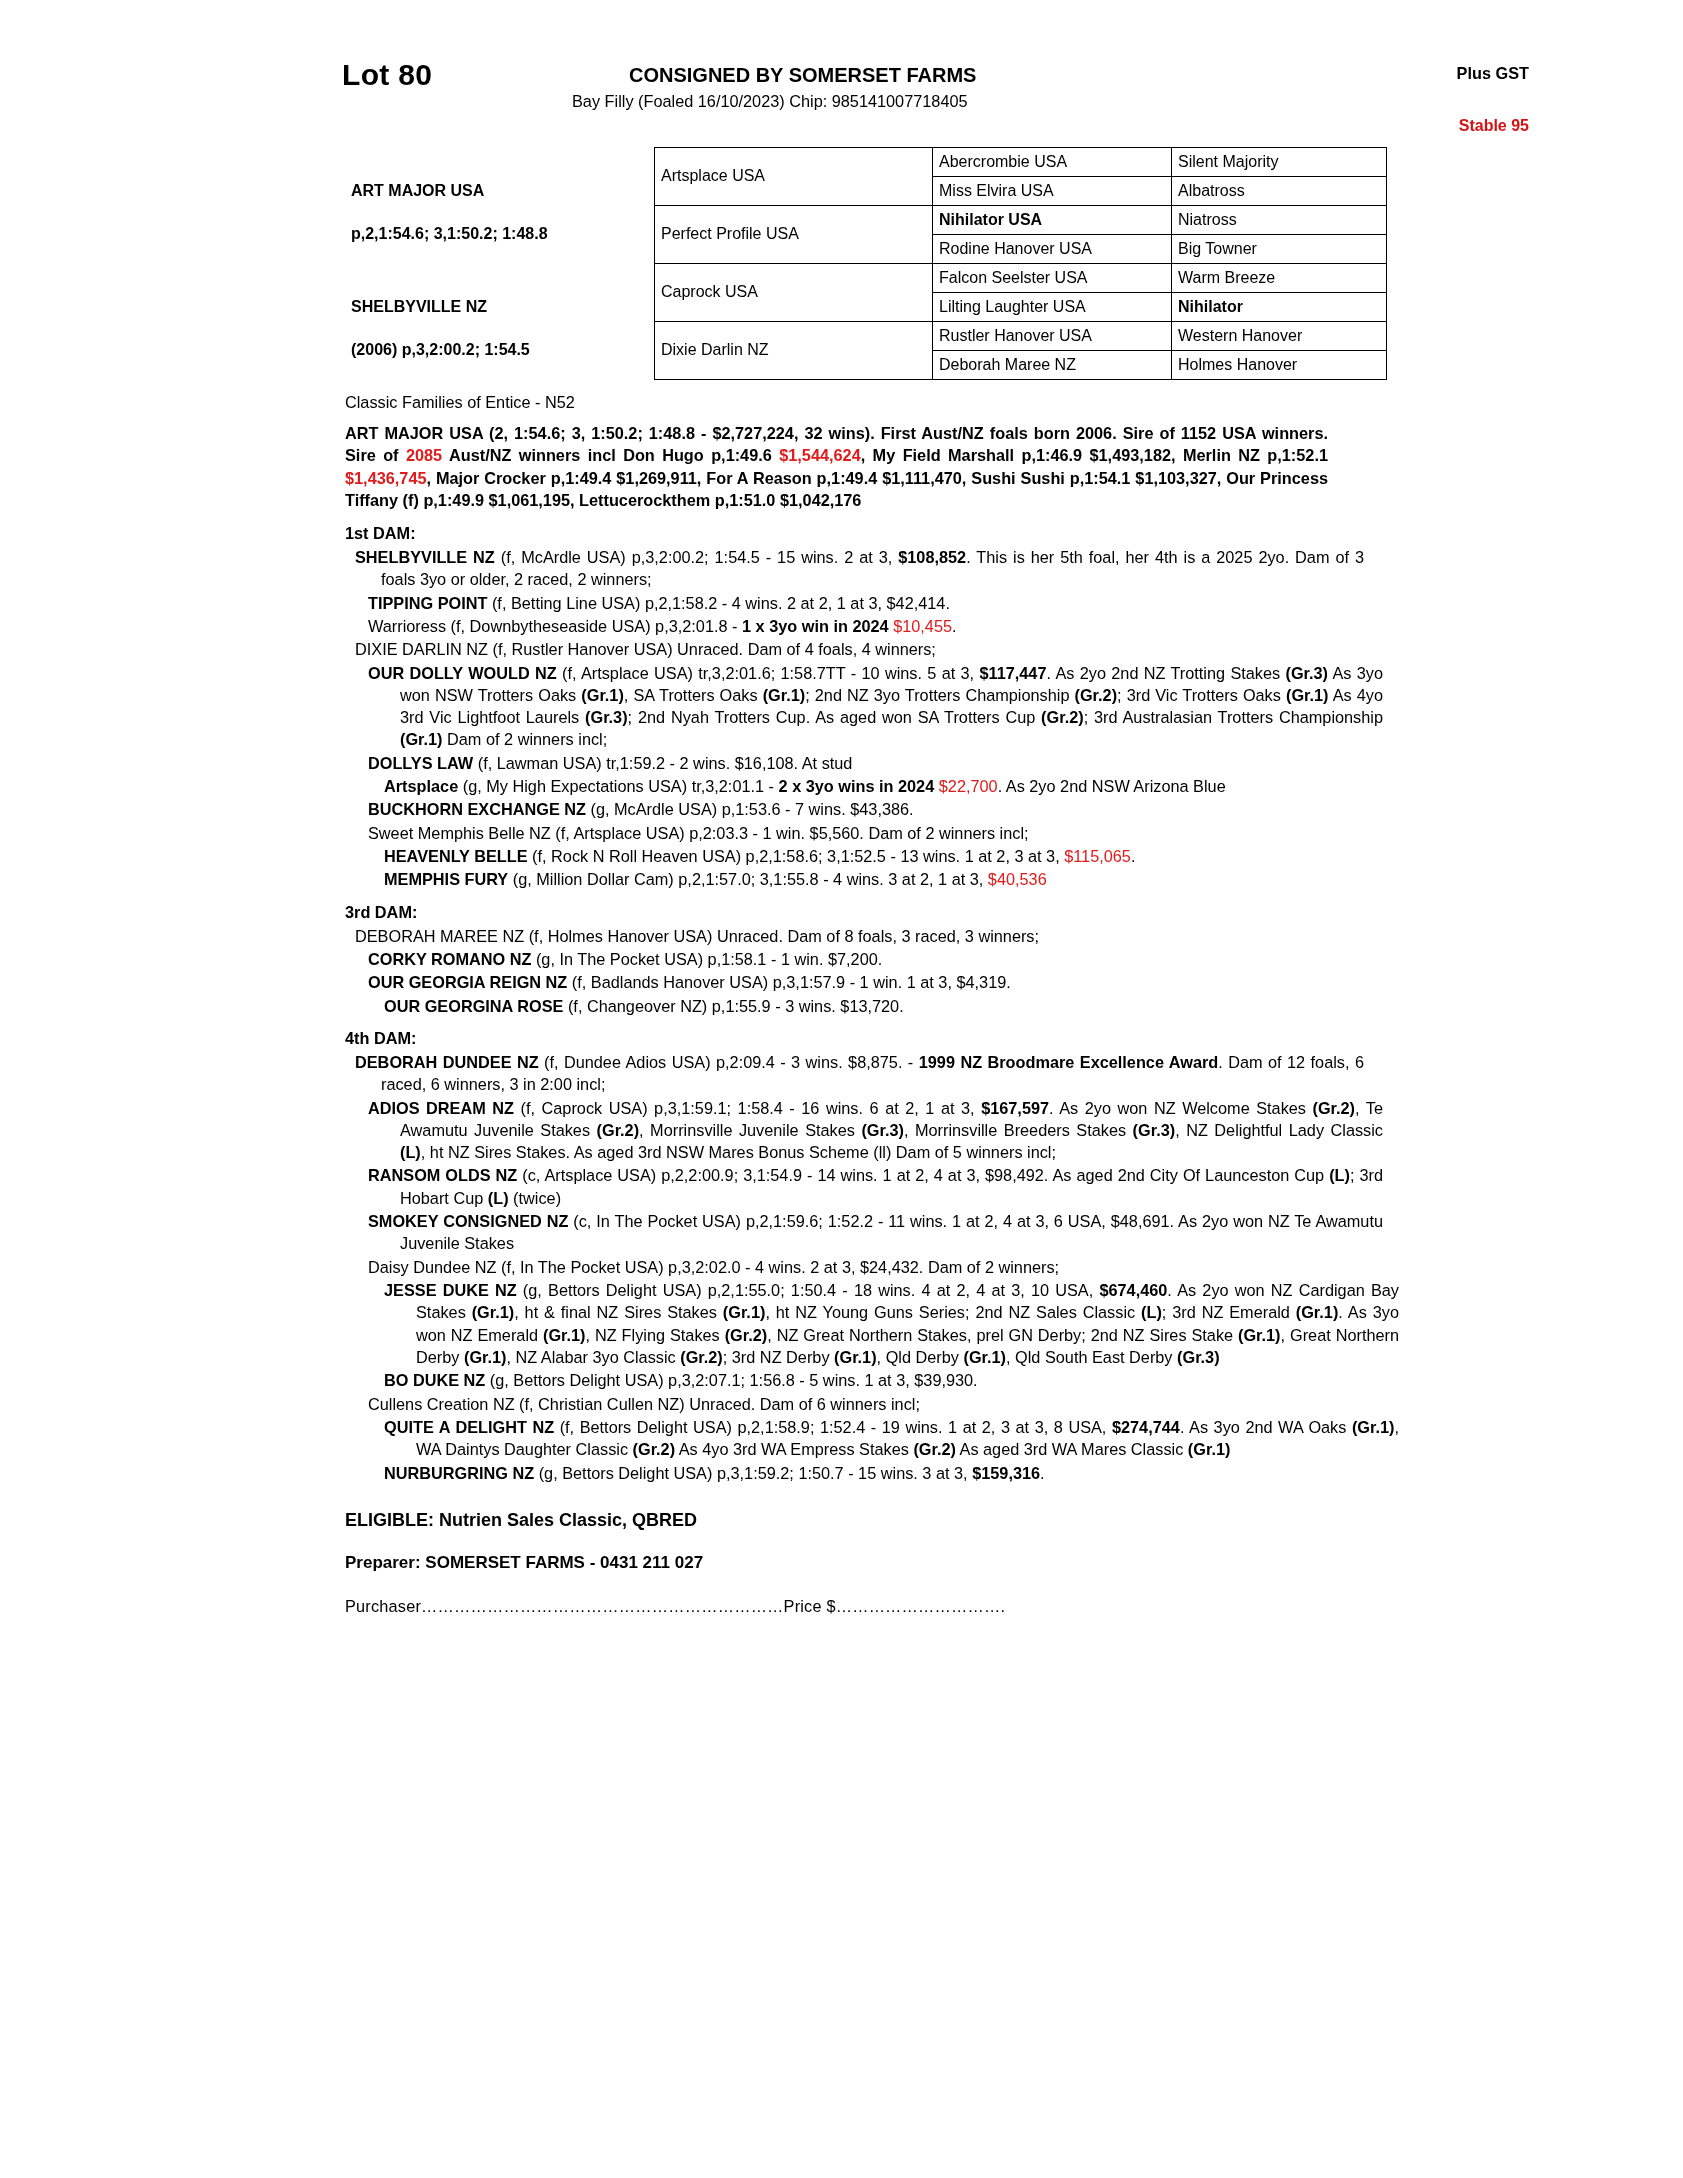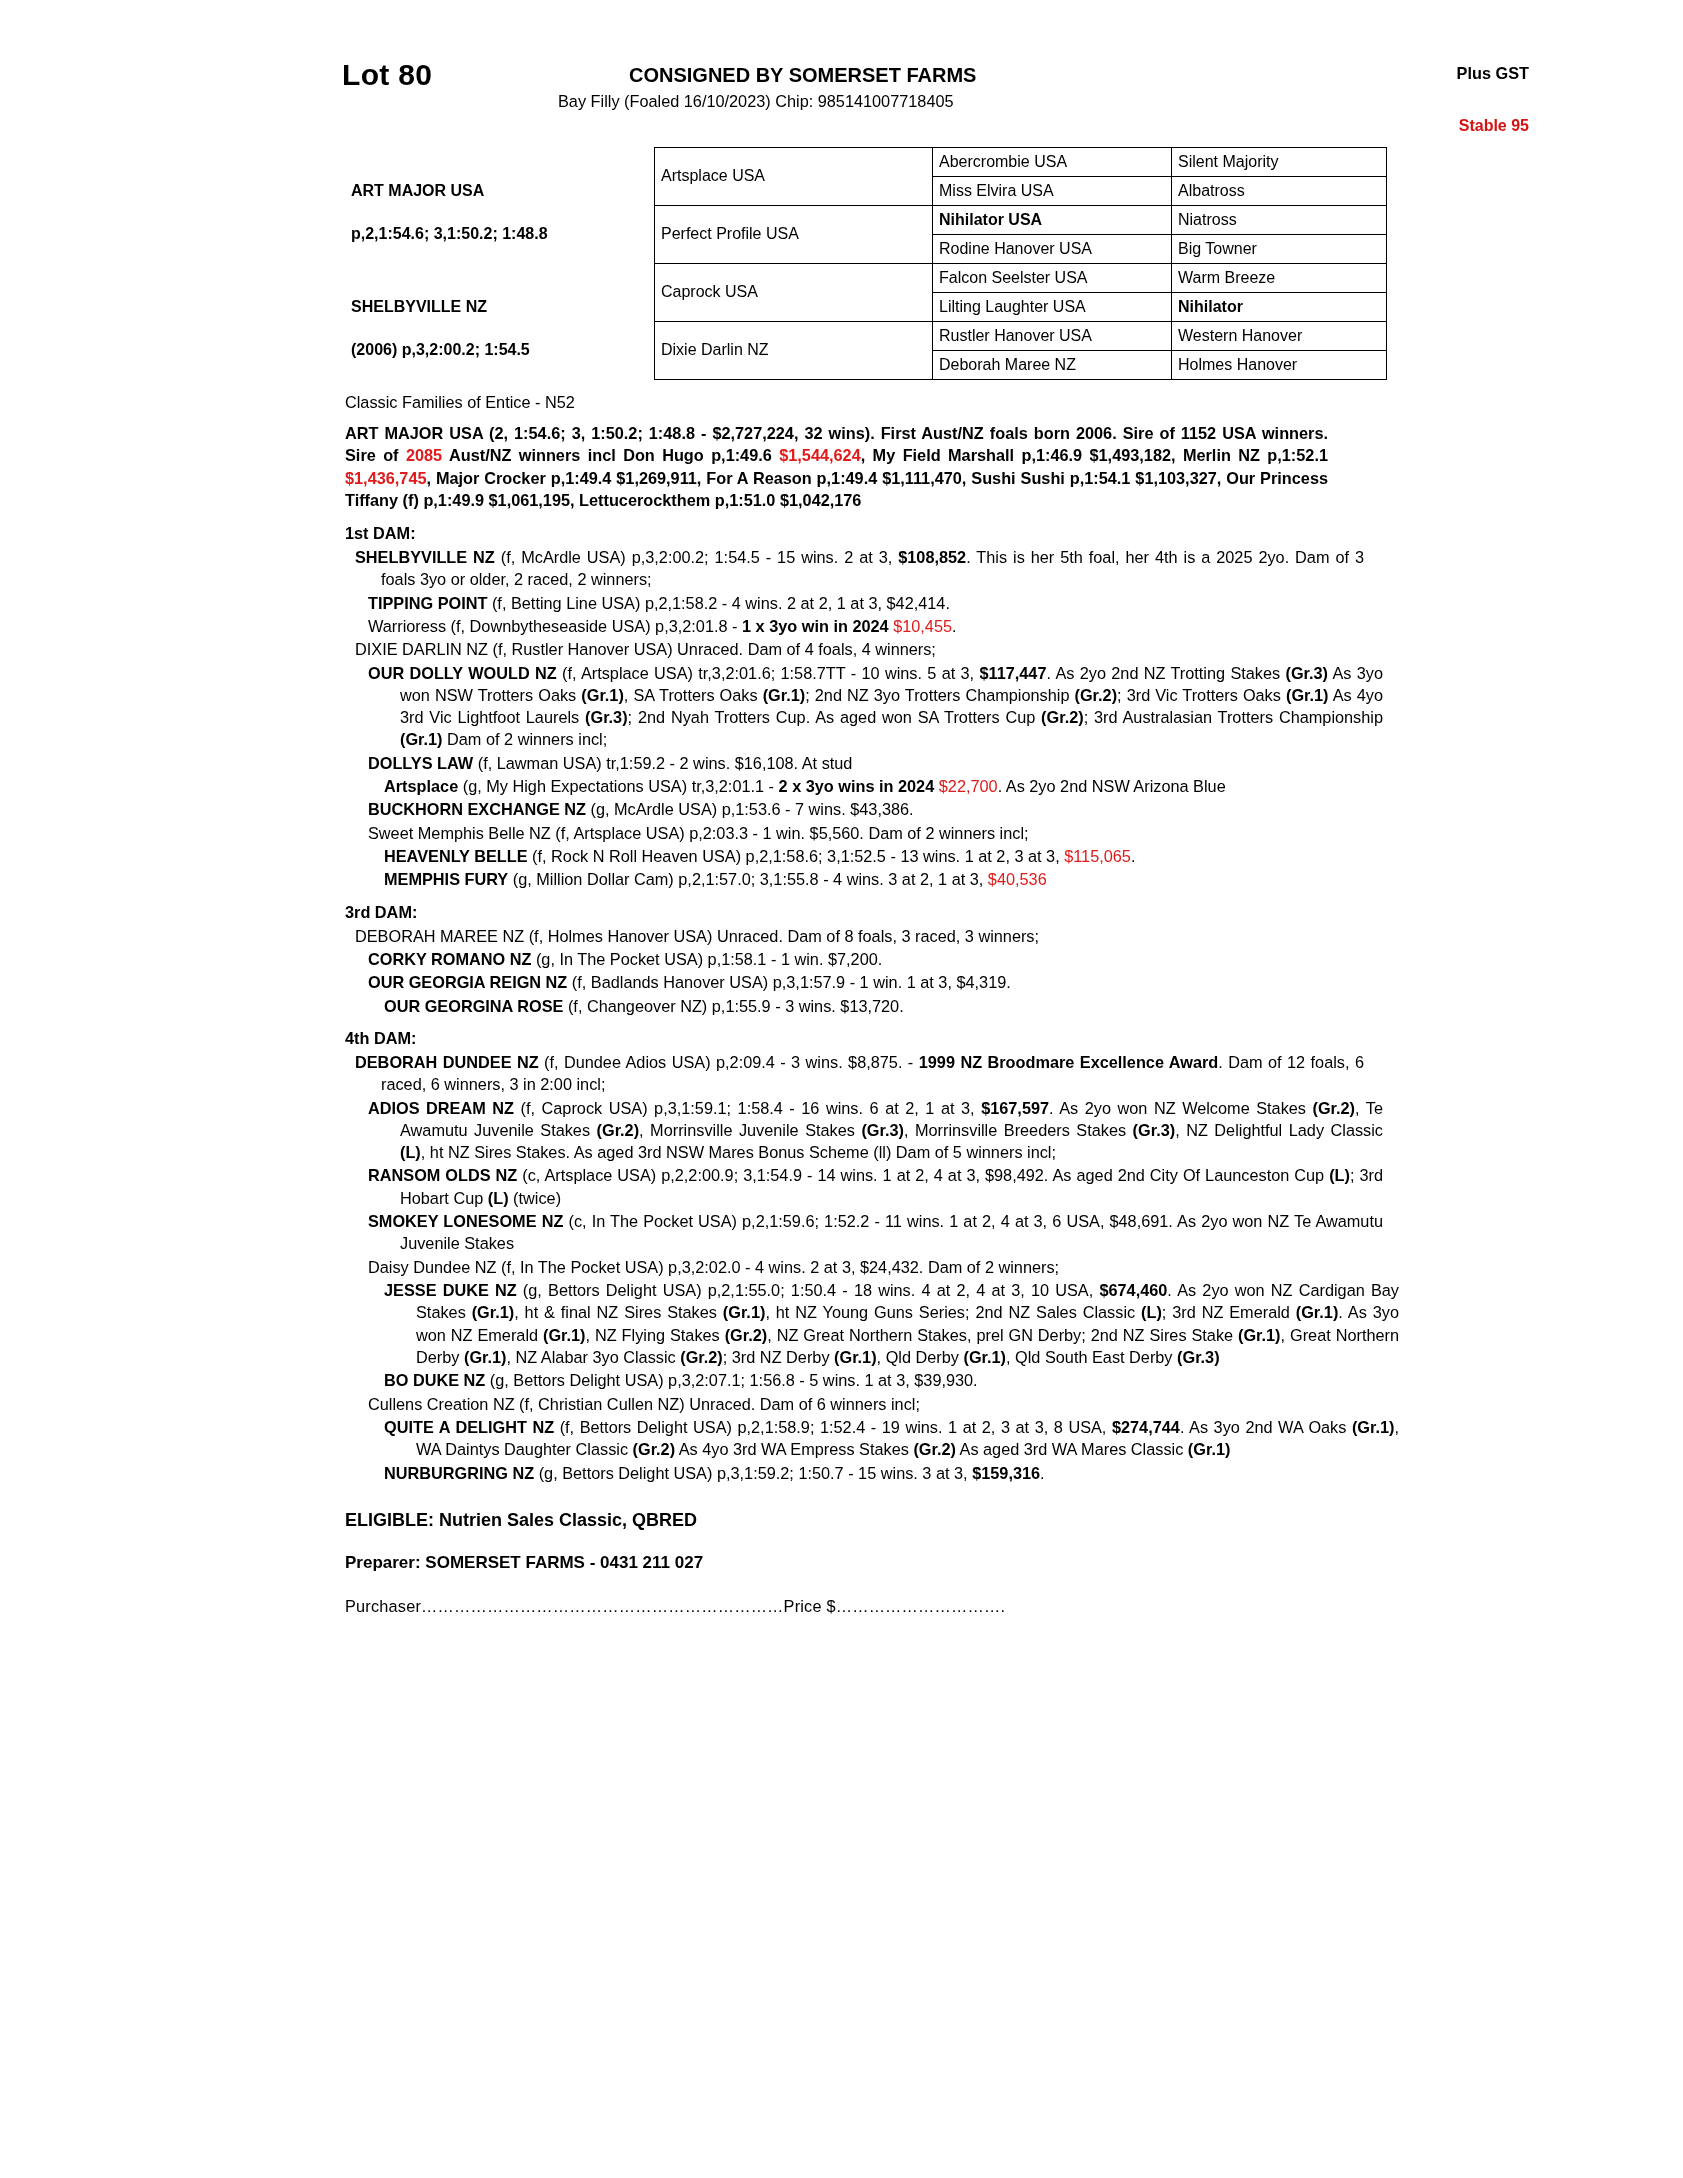--- a/index.html
+++ b/index.html
@@ -42,21 +42,21 @@
   }
   .plus-gst {
     position: absolute;
     right: 35px;
     top: 14px;
     font-size: 16.3px;
     font-weight: bold;
   }
   .subline {
     position: absolute;
-    left: 216px;
+    left: 230px;
     top: 42px;
     font-size: 16.3px;
   }
   .stable {
     position: absolute;
     right: 35px;
     top: 67px;
     font-size: 16px;
     font-weight: bold;
     color: #d41212;
@@ -209,21 +209,21 @@
       <div class="entry hang3"><span class="bold">MEMPHIS FURY</span><span> (g, Million Dollar Cam) p,2,1:57.0; 3,1:55.8 - 4 wins. 3 at 2, 1 at 3, </span><span class="red">$40,536</span></div>
       <div class="damhead">3rd DAM:</div>
       <div class="entry hang1"><span>DEBORAH MAREE NZ (f, Holmes Hanover USA) Unraced. Dam of 8 foals, 3 raced, 3 winners;</span></div>
       <div class="entry hang2"><span class="bold">CORKY ROMANO NZ</span><span> (g, In The Pocket USA) p,1:58.1 - 1 win. $7,200.</span></div>
       <div class="entry hang2"><span class="bold">OUR GEORGIA REIGN NZ</span><span> (f, Badlands Hanover USA) p,3,1:57.9 - 1 win. 1 at 3, $4,319.</span></div>
       <div class="entry hang3"><span class="bold">OUR GEORGINA ROSE</span><span> (f, Changeover NZ) p,1:55.9 - 3 wins. $13,720.</span></div>
       <div class="damhead">4th DAM:</div>
       <div class="entry hang1"><span class="bold">DEBORAH DUNDEE NZ</span><span> (f, Dundee Adios USA) p,2:09.4 - 3 wins. $8,875. - </span><span class="bold">1999 NZ Broodmare Excellence Award</span><span>. Dam of 12 foals, 6 raced, 6 winners, 3 in 2:00 incl;</span></div>
       <div class="entry hang2"><span class="bold">ADIOS DREAM NZ</span><span> (f, Caprock USA) p,3,1:59.1; 1:58.4 - 16 wins. 6 at 2, 1 at 3, </span><span class="bold">$167,597</span><span>. As 2yo won NZ Welcome Stakes </span><span class="bold">(Gr.2)</span><span>, Te Awamutu Juvenile Stakes </span><span class="bold">(Gr.2)</span><span>, Morrinsville Juvenile Stakes </span><span class="bold">(Gr.3)</span><span>, Morrinsville Breeders Stakes </span><span class="bold">(Gr.3)</span><span>, NZ Delightful Lady Classic </span><span class="bold">(L)</span><span>, ht NZ Sires Stakes. As aged 3rd NSW Mares Bonus Scheme (ll) Dam of 5 winners incl;</span></div>
       <div class="entry hang2"><span class="bold">RANSOM OLDS NZ</span><span> (c, Artsplace USA) p,2,2:00.9; 3,1:54.9 - 14 wins. 1 at 2, 4 at 3, $98,492. As aged 2nd City Of Launceston Cup </span><span class="bold">(L)</span><span>; 3rd Hobart Cup </span><span class="bold">(L)</span><span> (twice)</span></div>
-      <div class="entry hang2"><span class="bold">SMOKEY LONESOME NZ</span><span> (c, In The Pocket USA) p,2,1:59.6; 1:52.2 - 11 wins. 1 at 2, 4 at 3, 6 USA, $48,691. As 2yo won NZ Te Awamutu Juvenile Stakes</span></div>
+      <div class="entry hang2"><span class="bold">SMOKEY CONSIGNED NZ</span><span> (c, In The Pocket USA) p,2,1:59.6; 1:52.2 - 11 wins. 1 at 2, 4 at 3, 6 USA, $48,691. As 2yo won NZ Te Awamutu Juvenile Stakes</span></div>
       <div class="entry hang2"><span>Daisy Dundee NZ (f, In The Pocket USA) p,3,2:02.0 - 4 wins. 2 at 3, $24,432. Dam of 2 winners;</span></div>
       <div class="entry hang3"><span class="bold">JESSE DUKE NZ</span><span> (g, Bettors Delight USA) p,2,1:55.0; 1:50.4 - 18 wins. 4 at 2, 4 at 3, 10 USA, </span><span class="bold">$674,460</span><span>. As 2yo won NZ Cardigan Bay Stakes </span><span class="bold">(Gr.1)</span><span>, ht &amp; final NZ Sires Stakes </span><span class="bold">(Gr.1)</span><span>, ht NZ Young Guns Series; 2nd NZ Sales Classic </span><span class="bold">(L)</span><span>; 3rd NZ Emerald </span><span class="bold">(Gr.1)</span><span>. As 3yo won NZ Emerald </span><span class="bold">(Gr.1)</span><span>, NZ Flying Stakes </span><span class="bold">(Gr.2)</span><span>, NZ Great Northern Stakes, prel GN Derby; 2nd NZ Sires Stake </span><span class="bold">(Gr.1)</span><span>, Great Northern Derby </span><span class="bold">(Gr.1)</span><span>, NZ Alabar 3yo Classic </span><span class="bold">(Gr.2)</span><span>; 3rd NZ Derby </span><span class="bold">(Gr.1)</span><span>, Qld Derby </span><span class="bold">(Gr.1)</span><span>, Qld South East Derby </span><span class="bold">(Gr.3)</span></div>
       <div class="entry hang3"><span class="bold">BO DUKE NZ</span><span> (g, Bettors Delight USA) p,3,2:07.1; 1:56.8 - 5 wins. 1 at 3, $39,930.</span></div>
       <div class="entry hang2"><span>Cullens Creation NZ (f, Christian Cullen NZ) Unraced. Dam of 6 winners incl;</span></div>
       <div class="entry hang3"><span class="bold">QUITE A DELIGHT NZ</span><span> (f, Bettors Delight USA) p,2,1:58.9; 1:52.4 - 19 wins. 1 at 2, 3 at 3, 8 USA, </span><span class="bold">$274,744</span><span>. As 3yo 2nd WA Oaks </span><span class="bold">(Gr.1)</span><span>, WA Daintys Daughter Classic </span><span class="bold">(Gr.2)</span><span> As 4yo 3rd WA Empress Stakes </span><span class="bold">(Gr.2)</span><span> As aged 3rd WA Mares Classic </span><span class="bold">(Gr.1)</span></div>
       <div class="entry hang3"><span class="bold">NURBURGRING NZ</span><span> (g, Bettors Delight USA) p,3,1:59.2; 1:50.7 - 15 wins. 3 at 3, </span><span class="bold">$159,316</span><span>.</span></div>
     </div>
 
   <div class="eligible">ELIGIBLE: Nutrien Sales Classic, QBRED</div>
   <div class="preparer">Preparer: SOMERSET FARMS - 0431 211 027</div>

